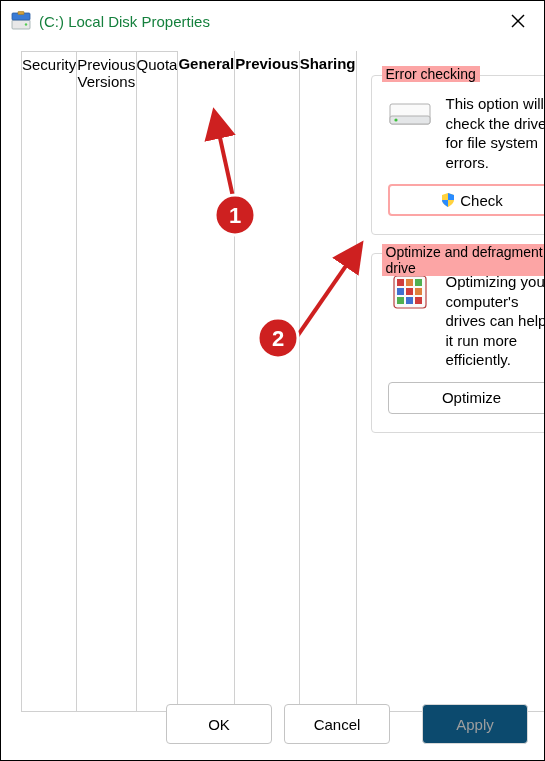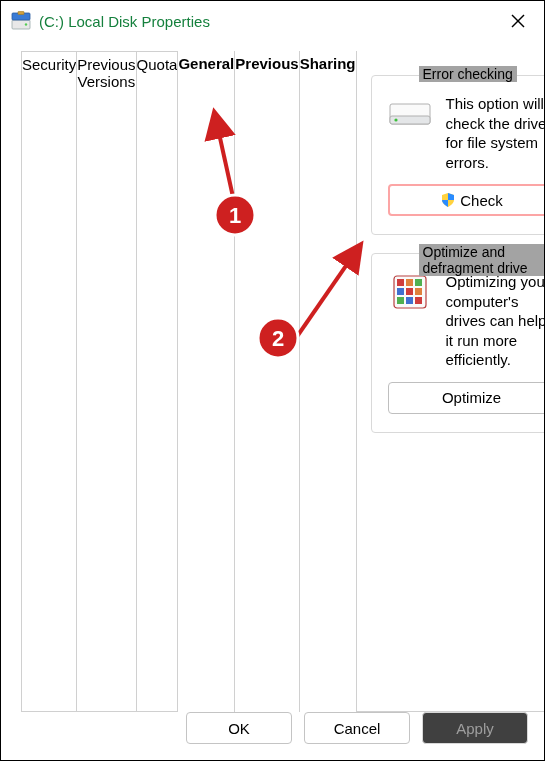--- a/index.html
+++ b/index.html
@@ -51,24 +51,23 @@
       border: 1px solid #d9d9d9;
       border-radius: 4px;
       margin: 12px 0 18px 0;
       padding: 18px 16px 18px 16px;
       position: relative;
     }
     .group .legend {
       position: absolute;
       top: -10px;
       left: 10px;
-      background: #a3a3a3;
+      background: #fca5a5;
       padding: 0 4px;
       font-size: 14px;
-      margin-left: 37px;
     }
     .group .inner { display: flex; align-items: flex-start; gap: 14px; }
     .group .icon-slot { width: 44px; height: 40px; flex-shrink: 0; display: flex; align-items: center; justify-content: center; }
     .group .text { font-size: 15px; line-height: 1.3; color: #000; flex: 1; }
     .group .btnrow { display: flex; justify-content: flex-end; margin-top: 12px; }
     .group .btn {
       min-width: 168px;
       height: 32px;
       border: 1px solid #bfbfbf;
       background: #fff;
@@ -91,32 +90,33 @@
     .footer {
       position: absolute;
       left: 0; right: 0; bottom: 0;
       padding: 12px 16px 16px 0;
       display: flex;
       justify-content: flex-end;
       gap: 12px;
     }
     .footer .btn {
       width: 106px;
-      height: 32px;
+      height: 40px;
       border: 1px solid #c4c4c4;
       background: #fff;
       border-radius: 4px;
       font-size: 15px;
       cursor: pointer;
     }
     .footer .btn.disabled {
       color: #9e9e9e;
-      background: #404040;
+      background: #0c4a6e;
       border-color: #d8d8d8;
       cursor: default;
+      margin-left: 20px;
     }
 
     
     .annot { position: absolute; left: 0; top: 0; width: 545px; height: 761px; pointer-events: none; }
   </style>
 </head>
 <body>
 
 <div class="titlebar">
   <span class="app-icon">

